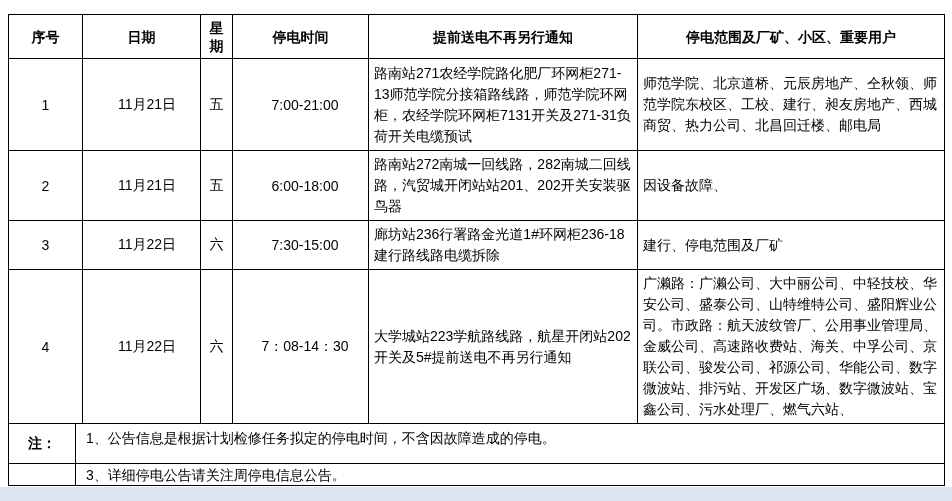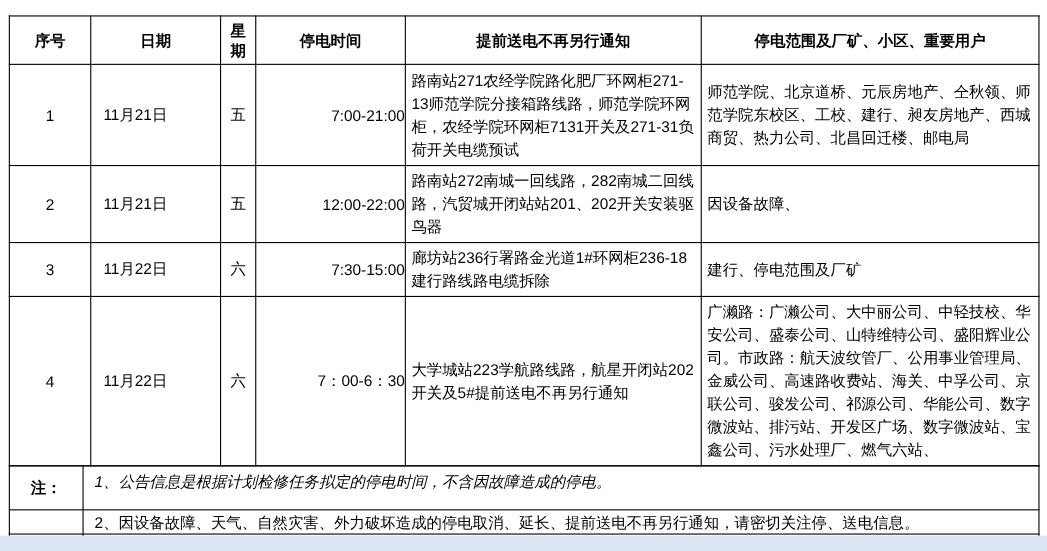--- a/index.html
+++ b/index.html
@@ -20,32 +20,32 @@
   }
   
   .main{width:936px;}
   .main th{font-weight:bold;text-align:center;padding:2px 3px;line-height:18px;}
   tr.hrow{height:44px;}
   tr.r0{height:92px;}
   tr.r1{height:60px;}
   tr.r2{height:42px;}
   tr.r3{height:151px;}
   .c-no{text-align:center;}
-  .c-date{text-align:left;padding-left:11px;}
+  .c-date{text-align:center;padding-left:11px;}
   .c-week{text-align:center;}
-  .c-time{text-align:right;padding-left:9px;}
+  .c-time{text-align:center;padding-left:9px;}
   .c-work,.c-scope{text-align:left;padding:3px 6px 3px 5px;line-height:21px;}
   
   .notes{width:936px;margin-top:-1px;}
   tr.n1{height:40px;}
   tr.n2{height:22px;}
   tr.n3{height:22px;}
   .n-label{width:66px;text-align:center;font-weight:bold;}
   .n-text{text-align:left;padding-left:10px;line-height:18px;}
-  tr.n1 .n-text{vertical-align:top;padding-top:5px;font-style:italic;}
+  tr.n1 .n-text{vertical-align:top;padding-top:5px;}
   
   .bottom-strip{
     position:absolute;left:0;top:487px;width:952px;height:14px;
     background:var(--strip,#dbe5f1);
   }
 </style>
 </head>
 <body>
 
 <div class="page">
@@ -76,57 +76,53 @@
           <td class="c-date">11月21日</td>
           <td class="c-week">五</td>
           <td class="c-time">7:00-21:00</td>
           <td class="c-work">路南站271农经学院路化肥厂环网柜271-13师范学院分接箱路线路，师范学院环网柜，农经学院环网柜7131开关及271-31负荷开关电缆预试</td>
           <td class="c-scope">师范学院、北京道桥、元辰房地产、仝秋领、师范学院东校区、工校、建行、昶友房地产、西城商贸、热力公司、北昌回迁楼、邮电局</td>
         </tr>
         <tr class="r1">
           <td class="c-no">2</td>
           <td class="c-date">11月21日</td>
           <td class="c-week">五</td>
-          <td class="c-time">12:00-22:00</td>
+          <td class="c-time">6:00-18:00</td>
           <td class="c-work">路南站272南城一回线路，282南城二回线路，汽贸城开闭站站201、202开关安装驱鸟器</td>
           <td class="c-scope">因设备故障、</td>
         </tr>
         <tr class="r2">
           <td class="c-no">3</td>
           <td class="c-date">11月22日</td>
           <td class="c-week">六</td>
           <td class="c-time">7:30-15:00</td>
           <td class="c-work">廊坊站236行署路金光道1#环网柜236-18建行路线路电缆拆除</td>
           <td class="c-scope">建行、停电范围及厂矿</td>
         </tr>
         <tr class="r3">
           <td class="c-no">4</td>
           <td class="c-date">11月22日</td>
           <td class="c-week">六</td>
-          <td class="c-time">7：00-6：30</td>
+          <td class="c-time">7：08-14：30</td>
           <td class="c-work">大学城站223学航路线路，航星开闭站202开关及5#提前送电不再另行通知</td>
           <td class="c-scope">广濑路：广濑公司、大中丽公司、中轻技校、华安公司、盛泰公司、山特维特公司、盛阳辉业公司。市政路：航天波纹管厂、公用事业管理局、金威公司、高速路收费站、海关、中孚公司、京联公司、骏发公司、祁源公司、华能公司、数字微波站、排污站、开发区广场、数字微波站、宝鑫公司、污水处理厂、燃气六站、</td>
         </tr>
       </tbody>
     </table>
 
     <table class="notes">
       <colgroup>
         <col style="width:67px">
           <col style="width:869px">
       </colgroup>
       <tbody>
         <tr class="n1">
           <td class="n-label">注：</td>
           <td class="n-text">1、公告信息是根据计划检修任务拟定的停电时间，不含因故障造成的停电。</td>
         </tr>
-        <tr class="n2">
-          <td class="n-label"></td>
-          <td class="n-text">2、因设备故障、天气、自然灾害、外力破坏造成的停电取消、延长、提前送电不再另行通知，请密切关注停、送电信息。</td>
-        </tr>
         <tr class="n3">
           <td class="n-label"></td>
           <td class="n-text">3、详细停电公告请关注周停电信息公告。</td>
         </tr>
       </tbody>
     </table>
 
   </div>
   <div class="bottom-strip"></div>
 </div>

